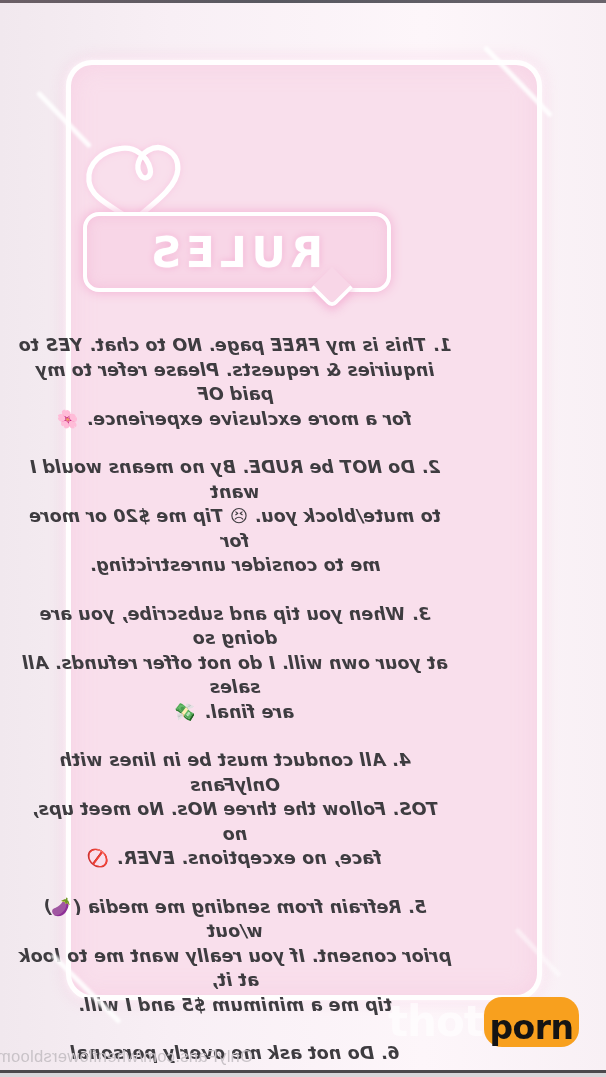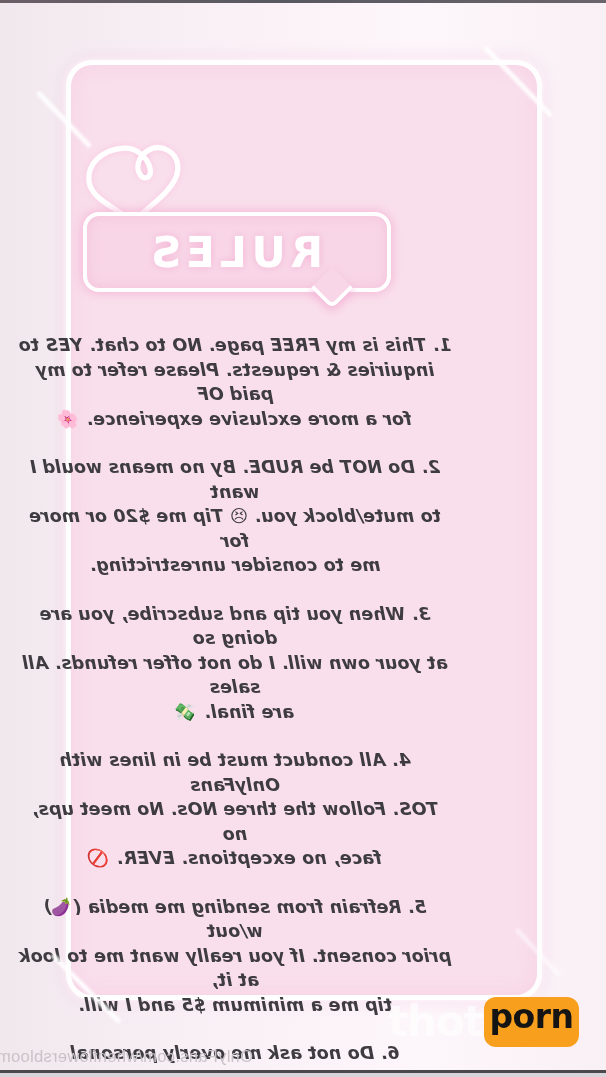--- a/index.html
+++ b/index.html
@@ -60,22 +60,22 @@
   .shine.s2{left:470px;top:79px;width:96px;transform:rotate(46deg);}
   .shine.s3{left:38px;top:986px;width:96px;transform:rotate(45deg);}
   .shine.s4{left:506px;top:950px;width:64px;transform:rotate(47deg);opacity:.55;}
 
   .logo{position:absolute;left:388px;top:997px;display:flex;align-items:center;}
   .logo-prefix{
     font-size:42px;font-weight:bold;color:rgba(255,255,255,.62);letter-spacing:-1px;
     margin-right:1px;line-height:50px;
   }
   .logo-badge{
-    width:95px;height:50px;background:#f8a01e;border-radius:12px;
-    display:flex;align-items:flex-start;justify-content:center;
+    width:95px;height:50px;background:#f8a01e;border-radius:18px;
+    display:flex;align-items:flex-end;justify-content:center;
   }
   .logo-badge span{font-size:33px;font-weight:bold;color:#141414;letter-spacing:-0.5px;}
 </style>
 </head>
 <body>
 
 <div class="stage">
 
   <div class="top-bar"></div>
 

